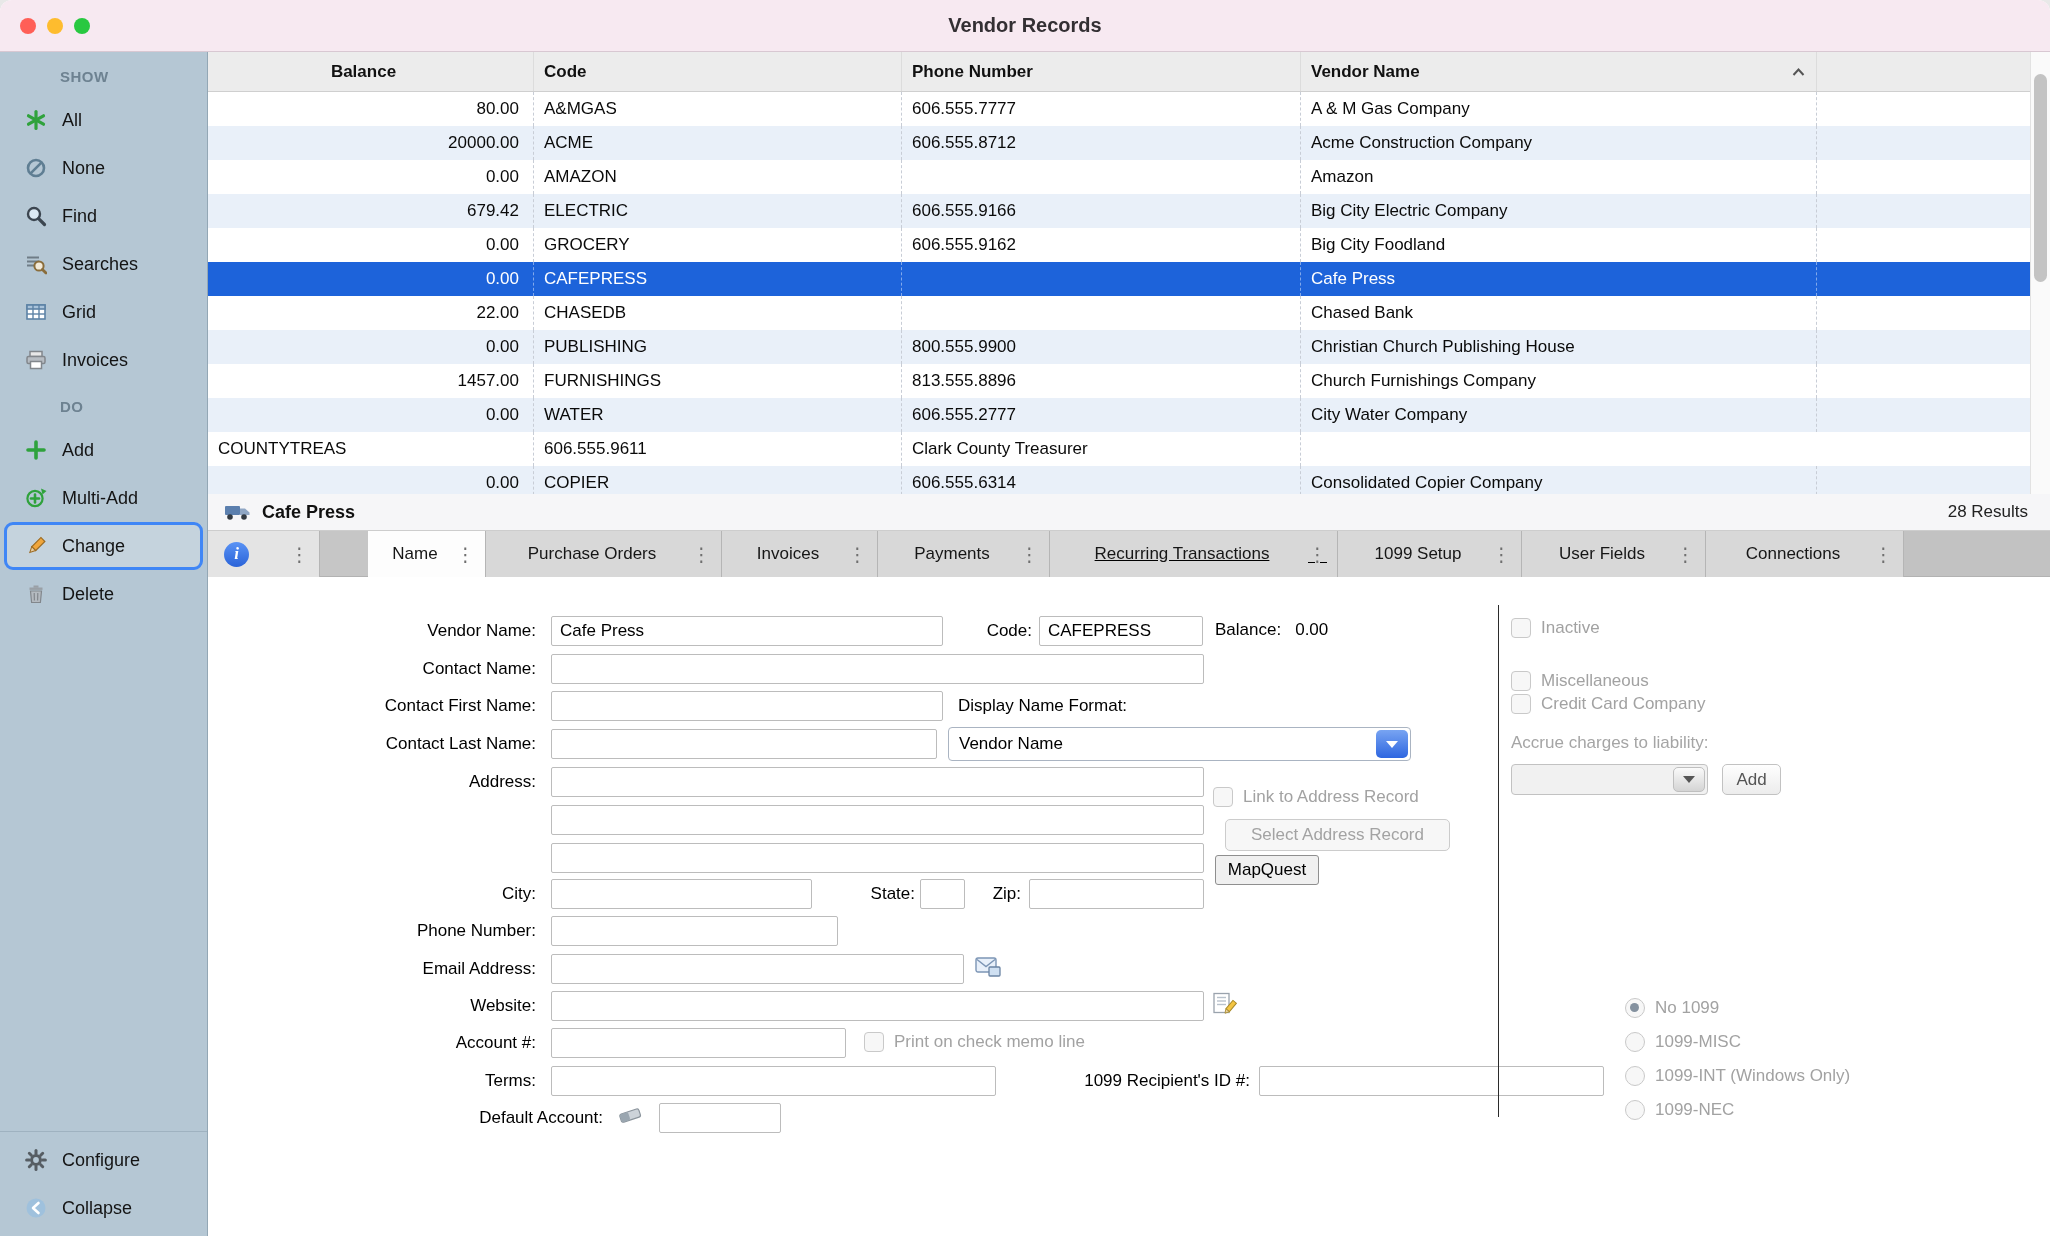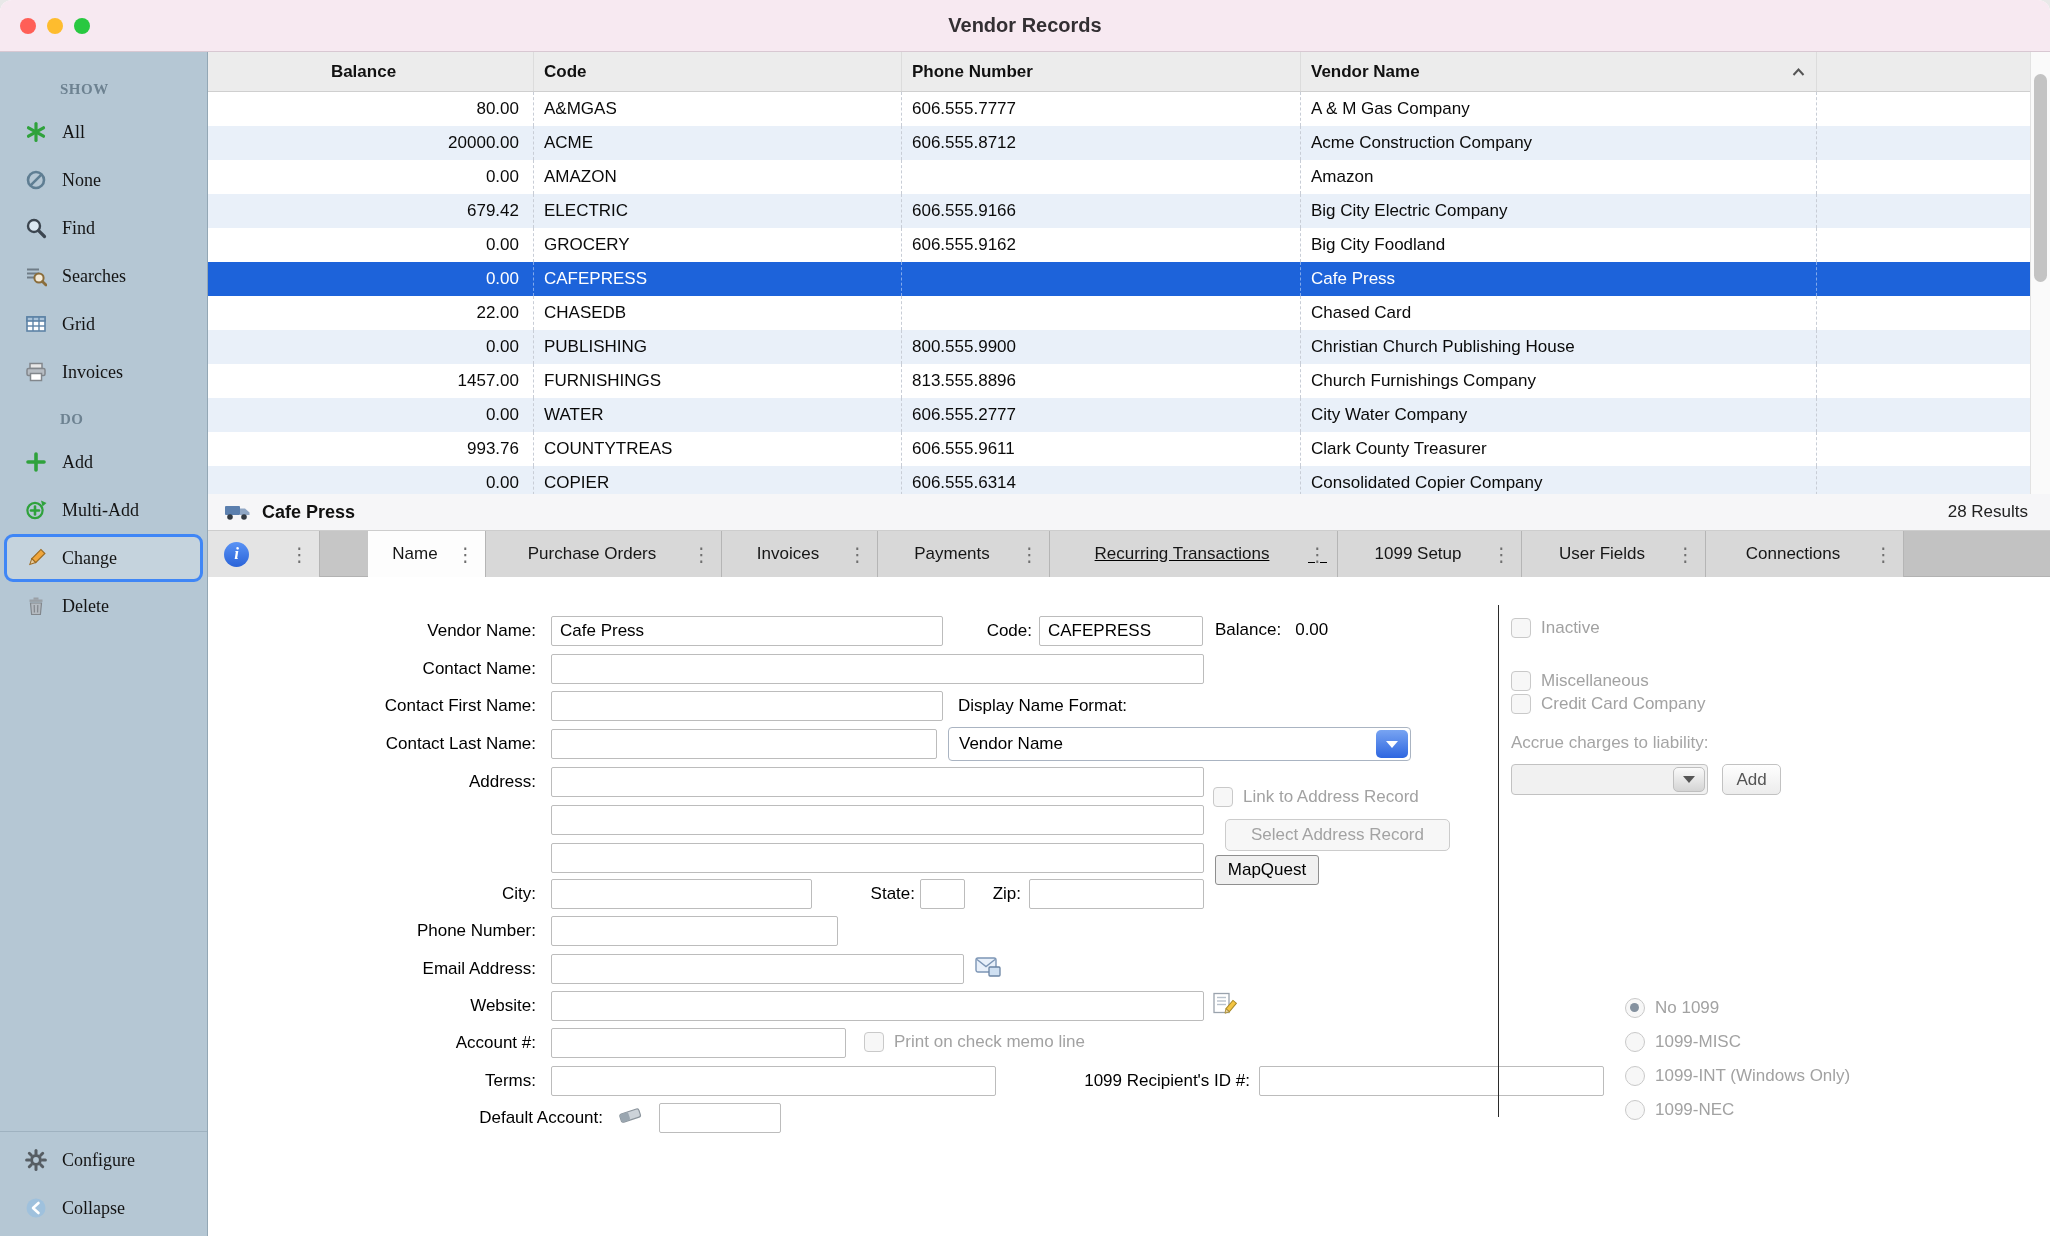--- a/index.html
+++ b/index.html
@@ -25,21 +25,21 @@
 
   
   .sb-header { height:42px; line-height:46px; padding-left:60px; font-size:15px;
     font-weight:700; letter-spacing:.5px; color:#6d8291; }
   .sb-item { height:48px; display:flex; align-items:center; margin:0 4px;
     padding-left:14px; border:3px solid transparent; border-radius:9px; cursor:default; }
   .sb-item.selected { border-color:#3f86f6; background:rgba(255,255,255,.22); }
   .sb-icon { width:30px; display:flex; justify-content:center; align-items:center; }
   .sb-label { margin-left:11px; font-size:18px; color:#141414; }
   .sb-footer { position:absolute; left:0; right:0; bottom:4px; border-top:1px solid #9fb2c0; padding-top:4px; }
-  .sidebar { padding-top:14px;font-family:Liberation Serif, serif; }
+  .sidebar { padding-top:2px; }
 
   
   .table-area { position:relative; height:442px; border-bottom:1px solid #b9b9b9; background:#fff; }
   .thead { display:grid; grid-template-columns:326px 368px 399px 516px 1fr;
     width:1822px; height:40px; background:#ececec; border-bottom:1px solid #cfcfcf; }
   .th { font-size:17px; font-weight:700; color:#111; line-height:39px; padding:0 0 0 10px;
     border-right:1px solid #dcdcdc; overflow:hidden; white-space:nowrap; }
   .th.th-balance { text-align:center; padding:0 14px 0 0; }
   .th.th-vendor { display:flex; align-items:center; }
   .th.th-vendor span { flex:1; }
@@ -338,21 +338,21 @@
             <div class="td c-bal">0.00</div>
             <div class="td">CAFEPRESS</div>
             <div class="td"></div>
             <div class="td">Cafe Press</div>
             <div class="td c-extra"></div>
           </div>
           <div class="trow">
             <div class="td c-bal">22.00</div>
             <div class="td">CHASEDB</div>
             <div class="td"></div>
-            <div class="td">Chased Card</div>
+            <div class="td">Chased Bank</div>
             <div class="td c-extra"></div>
           </div>
           <div class="trow">
             <div class="td c-bal">0.00</div>
             <div class="td">PUBLISHING</div>
             <div class="td">800.555.9900</div>
             <div class="td">Christian Church Publishing House</div>
             <div class="td c-extra"></div>
           </div>
           <div class="trow">
@@ -363,21 +363,20 @@
             <div class="td c-extra"></div>
           </div>
           <div class="trow">
             <div class="td c-bal">0.00</div>
             <div class="td">WATER</div>
             <div class="td">606.555.2777</div>
             <div class="td">City Water Company</div>
             <div class="td c-extra"></div>
           </div>
           <div class="trow">
-            <div class="td c-bal">993.76</div>
             <div class="td">COUNTYTREAS</div>
             <div class="td">606.555.9611</div>
             <div class="td">Clark County Treasurer</div>
             <div class="td c-extra"></div>
           </div>
           <div class="trow">
             <div class="td c-bal">0.00</div>
             <div class="td">COPIER</div>
             <div class="td">606.555.6314</div>
             <div class="td">Consolidated Copier Company</div>

